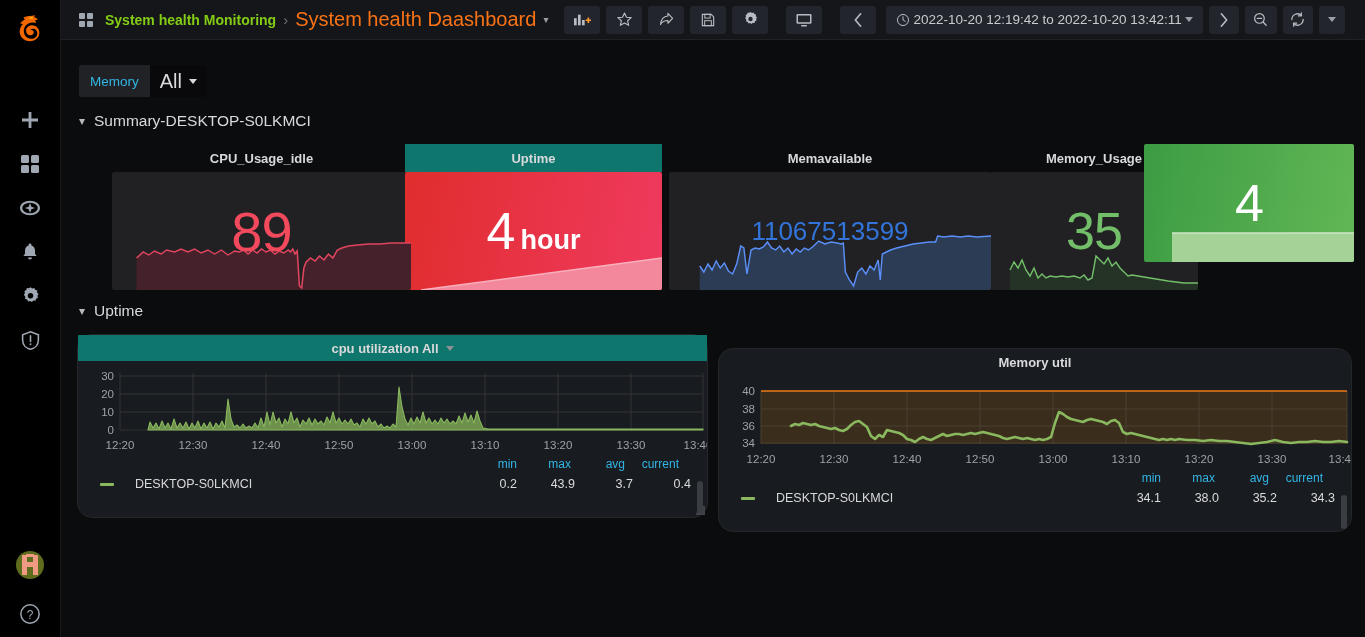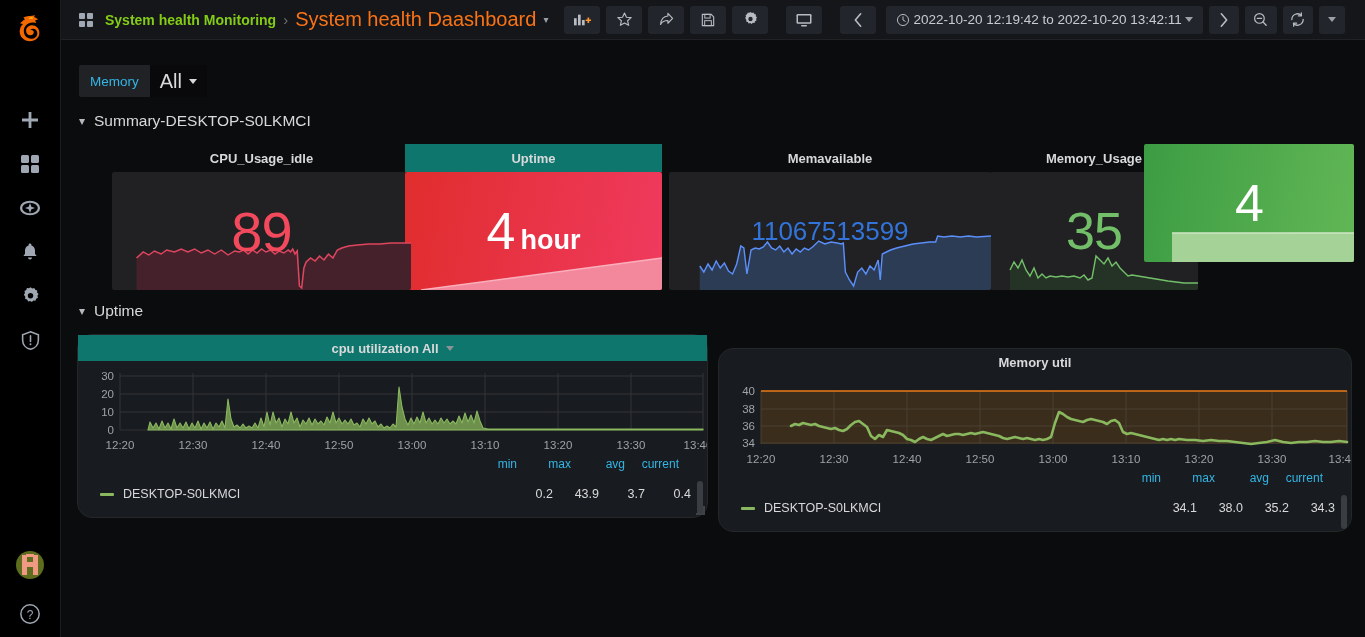--- a/index.html
+++ b/index.html
@@ -101,21 +101,21 @@
   .stat-unit { font-size: 0.52em; font-weight: 700; margin-left: 6px; letter-spacing: 0; }
   .spark { position: absolute; left: 0; bottom: 0; width: 100%; z-index: 1; }
 
   
   .graph-panel { position: absolute; background: #181b1f; border: 1px solid #242628; border-radius: 15px; }
   .graph-body { position: relative; }
   .legend-head { display: flex; justify-content: flex-end; font-size: 12px; color: #33b5e5;
     padding-right: 28px; gap: 8px; }
   .legend-head span, .legend-row .lv { display: inline-block; width: 46px; text-align: right; }
   .legend-row { display: flex; align-items: center; font-size: 12.5px; color: #d8d9da;
-    padding-right: 16px; margin-top: 16px; }
+    padding-right: 16px; margin-top: 6px; gap: 12px; }
   .legend-row .swatch { width: 14px; height: 3px; background: #8ab85e; margin: 0 9px 0 22px; border-radius: 1px; }
   .legend-row .lname { flex: 1; color: #d8d9da; font-size: 12.5px; }
   .legend-scroll { position: absolute; right: 4px; width: 6px; border-radius: 3px; background: #3a3d42; }
   .resize-handle { position: absolute; right: 2px; bottom: 2px; width: 9px; height: 9px;
     border-right: 2px solid #3f4246; border-bottom: 2px solid #3f4246; }
 </style>
 </head>
 <body>
 
 <div id="app">

